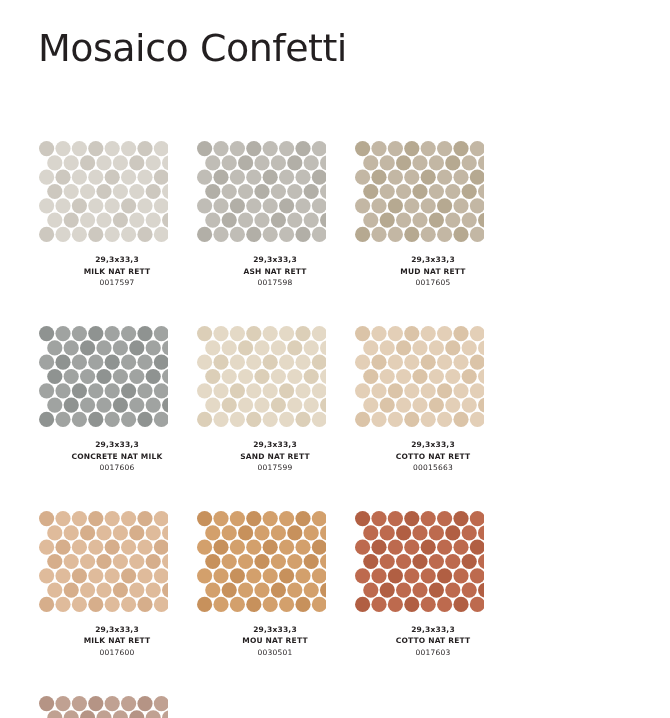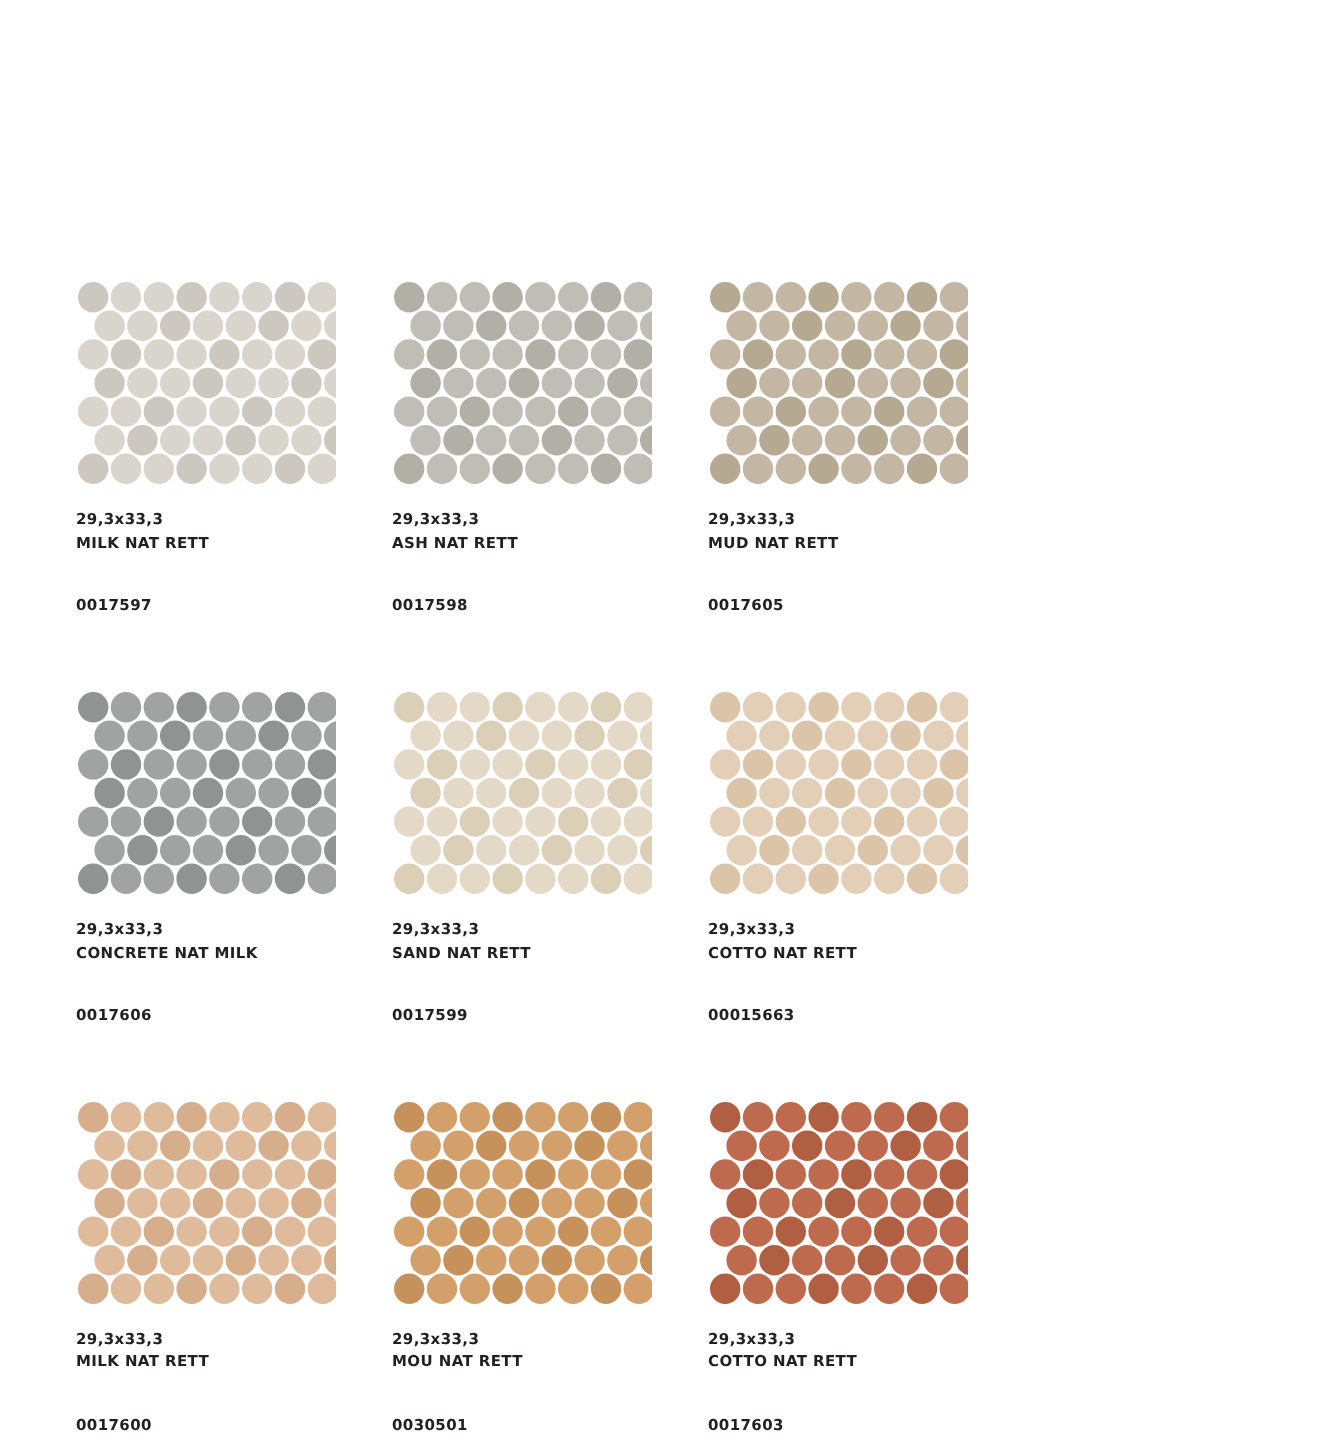--- a/index.html
+++ b/index.html
@@ -53,31 +53,33 @@
     display: block;
   }
   .mosaic svg { display: block; }
   .caption {
     margin-top: 9px;
     font-size: 7.5px;
     line-height: 1.55;
     letter-spacing: 0.2px;
     color: #231f20;
     font-family: "DejaVu Sans", sans-serif;
+    text-align: center;
   }
   .caption .size { font-weight: 700; }
   .caption .name { font-weight: 700; }
-  .caption .code { font-weight: 700; margin-top: 20px; }
+  .caption .code { font-weight: 400; }
   .cap-line { display: block; white-space: nowrap; }
 </style>
 </head>
 <body>
 
 <div class="page">
 
+  <h1 class="page-title">Mosaico Confetti</h1>
 
   <div class="grid">
       <div class="swatch-cell">
         <div class="mosaic">
           <svg width="130" height="105" viewBox="0 0 130 105">
             <circle cx="8.60" cy="8.60" r="7.6" fill="#cdc8bf"></circle>
             <circle cx="25.00" cy="8.60" r="7.6" fill="#d9d5cd"></circle>
             <circle cx="41.40" cy="8.60" r="7.6" fill="#d9d5cd"></circle>
             <circle cx="57.80" cy="8.60" r="7.6" fill="#cdc8bf"></circle>
             <circle cx="74.20" cy="8.60" r="7.6" fill="#d9d5cd"></circle>

